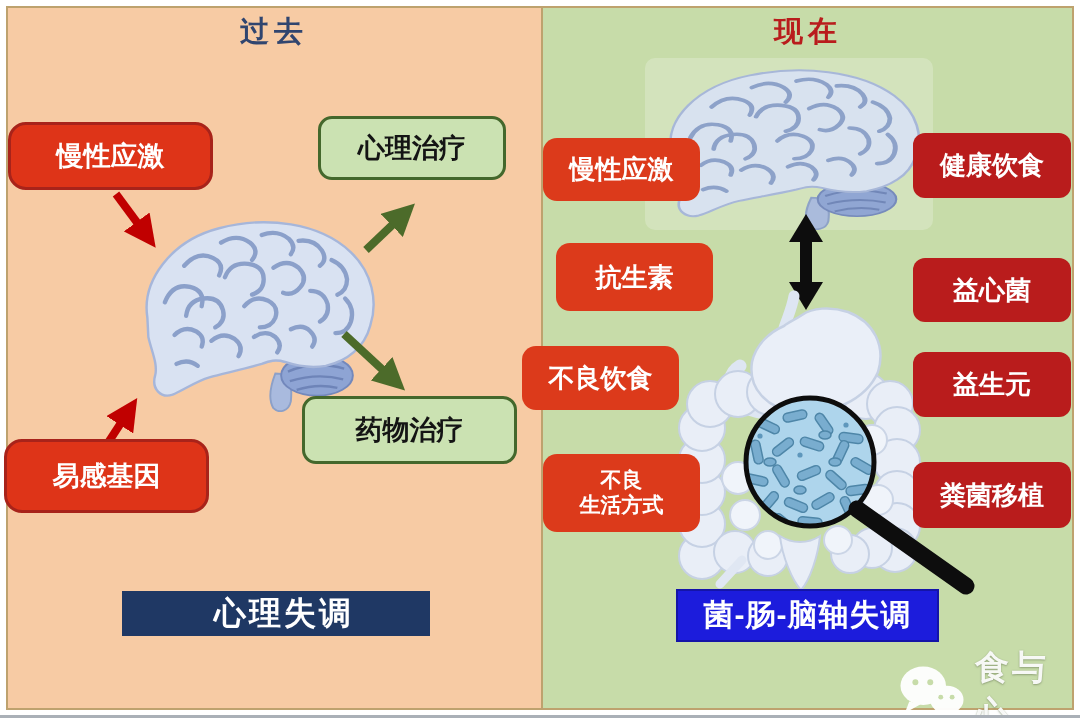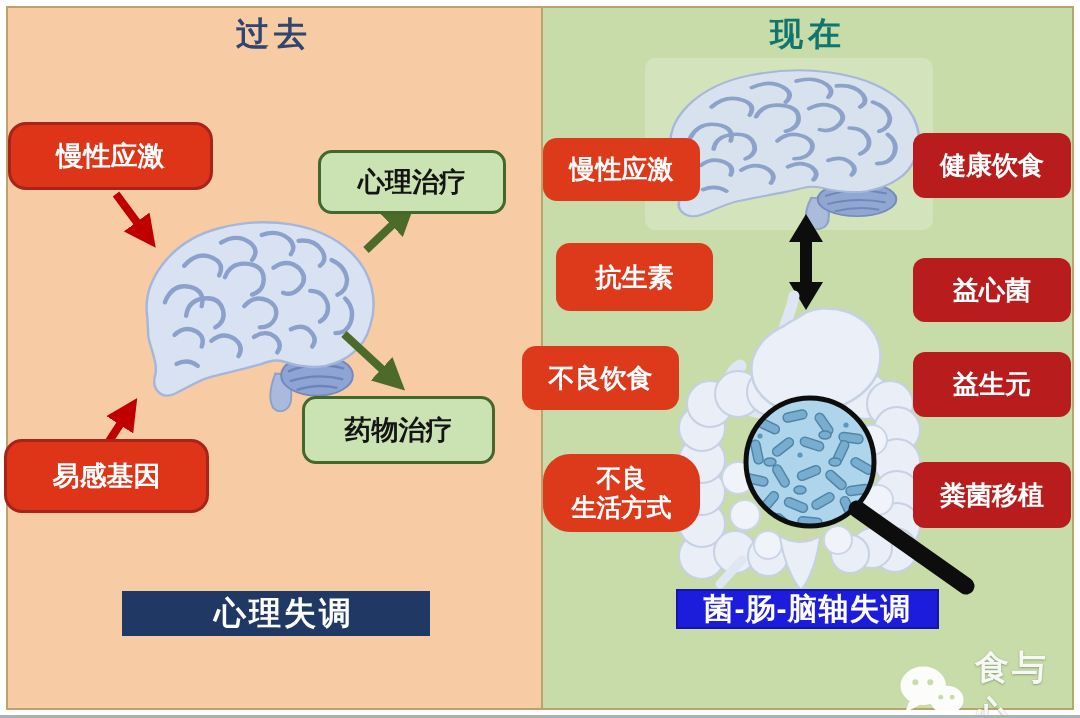--- a/index.html
+++ b/index.html
@@ -4,34 +4,34 @@
 <style>
   html,body{margin:0;padding:0;background:#ffffff;}
   .canvas{
     position:relative;width:1080px;height:718px;background:#ffffff;overflow:hidden;
     font-family:"Liberation Sans","DejaVu Sans",sans-serif;
   }
   .canvas::after{content:"";position:absolute;left:0;right:0;bottom:0;height:3px;background:#aab0b7;}
   .panel{position:absolute;top:6px;bottom:8px;border:2px solid #BEA26E;box-sizing:border-box;}
   .panel.past{left:6px;width:536px;background:#F7CBA4;border-right-width:1px;}
   .panel.present{left:542px;right:6px;background:#C7DCA9;border-left-width:1px;}
-  .title{position:absolute;top:12px;font-size:33px;font-weight:700;text-align:center;letter-spacing:5px;}
+  .title{position:absolute;top:12px;font-size:29px;font-weight:700;text-align:center;letter-spacing:5px;}
   .title.t-past{left:6px;width:536px;color:#30456F;}
-  .title.t-present{left:542px;width:532px;color:#0f766e;}
+  .title.t-present{left:542px;width:532px;color:#b91c1c;}
   .bbox{
     position:absolute;display:flex;align-items:center;justify-content:center;
     font-weight:700;text-align:center;box-sizing:border-box;
   }
   .red-l{background:#DE3418;border:3px solid #A8231A;border-radius:18px;color:#fff;font-size:27px;}
   .green-l{background:#CBE2B2;border:3px solid #44682C;border-radius:14px;color:#141414;font-size:27px;}
   .red-r{background:#DC3A1B;border-radius:14px;color:#fff;font-size:26px;}
   .green-r{background:#b91c1c;border-radius:12px;color:#fff;font-size:26px;}
   .navy{background:#1F3864;color:#fff;font-size:32px;letter-spacing:3px;padding-left:16px;}
   .blue{background:#1C1CDC;border:2px solid #1414A8;color:#fff;font-size:30px;letter-spacing:1px;}
-  .pre{white-space:pre-line;line-height:1.18;font-size:25px;border-radius:27px;}
+  .pre{white-space:pre-line;line-height:1.18;font-size:21px;}
   .illus{position:absolute;left:0;top:0;pointer-events:none;}
   .watermark{position:absolute;left:897px;top:645px;display:flex;align-items:center;gap:8px;}
   .watermark .wm-text{
     font-size:34px;font-weight:700;letter-spacing:3px;color:rgba(255,255,255,0.93);
     text-shadow:0 1px 2px rgba(95,112,75,0.5), 0 0 1px rgba(95,112,75,0.35);
   }
 </style>
 </head>
 <body>
 
@@ -207,37 +207,37 @@
       </g>
       <circle cx="810" cy="462" r="64" fill="none" stroke="#0D0D0D" stroke-width="5"></circle>
       <path d="M857,509 L966,586" stroke="#0D0D0D" stroke-width="17" stroke-linecap="round" fill="none"></path>
     </g>
   </svg>
 
   <div class="title t-past">过去</div>
   <div class="title t-present">现在</div>
 
   <div class="bbox red-l" style="left:8px;top:122px;width:205px;height:68px;">慢性应激</div>
-  <div class="bbox green-l" style="left:318px;top:150px;width:188px;height:64px;text-align:right;">心理治疗</div>
+  <div class="bbox green-l" style="left:318px;top:116px;width:188px;height:64px;text-align:right;">心理治疗</div>
   <div class="bbox red-l" style="left:4px;top:439px;width:205px;height:74px;">易感基因</div>
-  <div class="bbox green-l" style="left:302px;top:396px;width:193px;height:68px;">药物治疗</div>
+  <div class="bbox green-l" style="left:302px;top:396px;width:215px;height:68px;">药物治疗</div>
   <div class="bbox navy" style="left:122px;top:591px;width:308px;height:45px;">心理失调</div>
 
   <div class="bbox red-r" style="left:543px;top:138px;width:157px;height:63px;">慢性应激</div>
   <div class="bbox red-r" style="left:556px;top:243px;width:157px;height:68px;">抗生素</div>
   <div class="bbox red-r" style="left:522px;top:346px;width:157px;height:64px;">不良饮食</div>
   <div class="bbox red-r pre" style="left:543px;top:454px;width:157px;height:78px;">不良
 生活方式</div>
 
   <div class="bbox green-r" style="left:913px;top:133px;width:158px;height:65px;">健康饮食</div>
   <div class="bbox green-r" style="left:913px;top:243px;width:158px;height:64px;margin-top:15px;">益心菌</div>
   <div class="bbox green-r" style="left:913px;top:462px;width:158px;height:66px;">粪菌移植</div>
   <div class="bbox green-r" style="left:913px;top:352px;width:158px;height:65px;">益生元</div>
 
-  <div class="bbox blue" style="left:676px;top:589px;width:263px;height:40px;">菌-肠-脑轴失调</div>
+  <div class="bbox blue" style="left:676px;top:589px;width:263px;height:53px;">菌-肠-脑轴失调</div>
 
   <div class="watermark">
     <svg width="74" height="56" viewBox="0 0 80 64">
       <g opacity="0.96">
         <ellipse cx="30" cy="26" rx="26" ry="22" fill="#ffffff"></ellipse>
         <path d="M14,44 L9,57 L27,47 Z" fill="#ffffff"></path>
         <circle cx="21" cy="22" r="3.4" fill="#C7DCA9"></circle>
         <circle cx="38" cy="22" r="3.4" fill="#C7DCA9"></circle>
         <ellipse cx="57" cy="42" rx="19" ry="16" fill="#ffffff"></ellipse>
         <path d="M65,55 L72,63 L57,58 Z" fill="#ffffff"></path>

